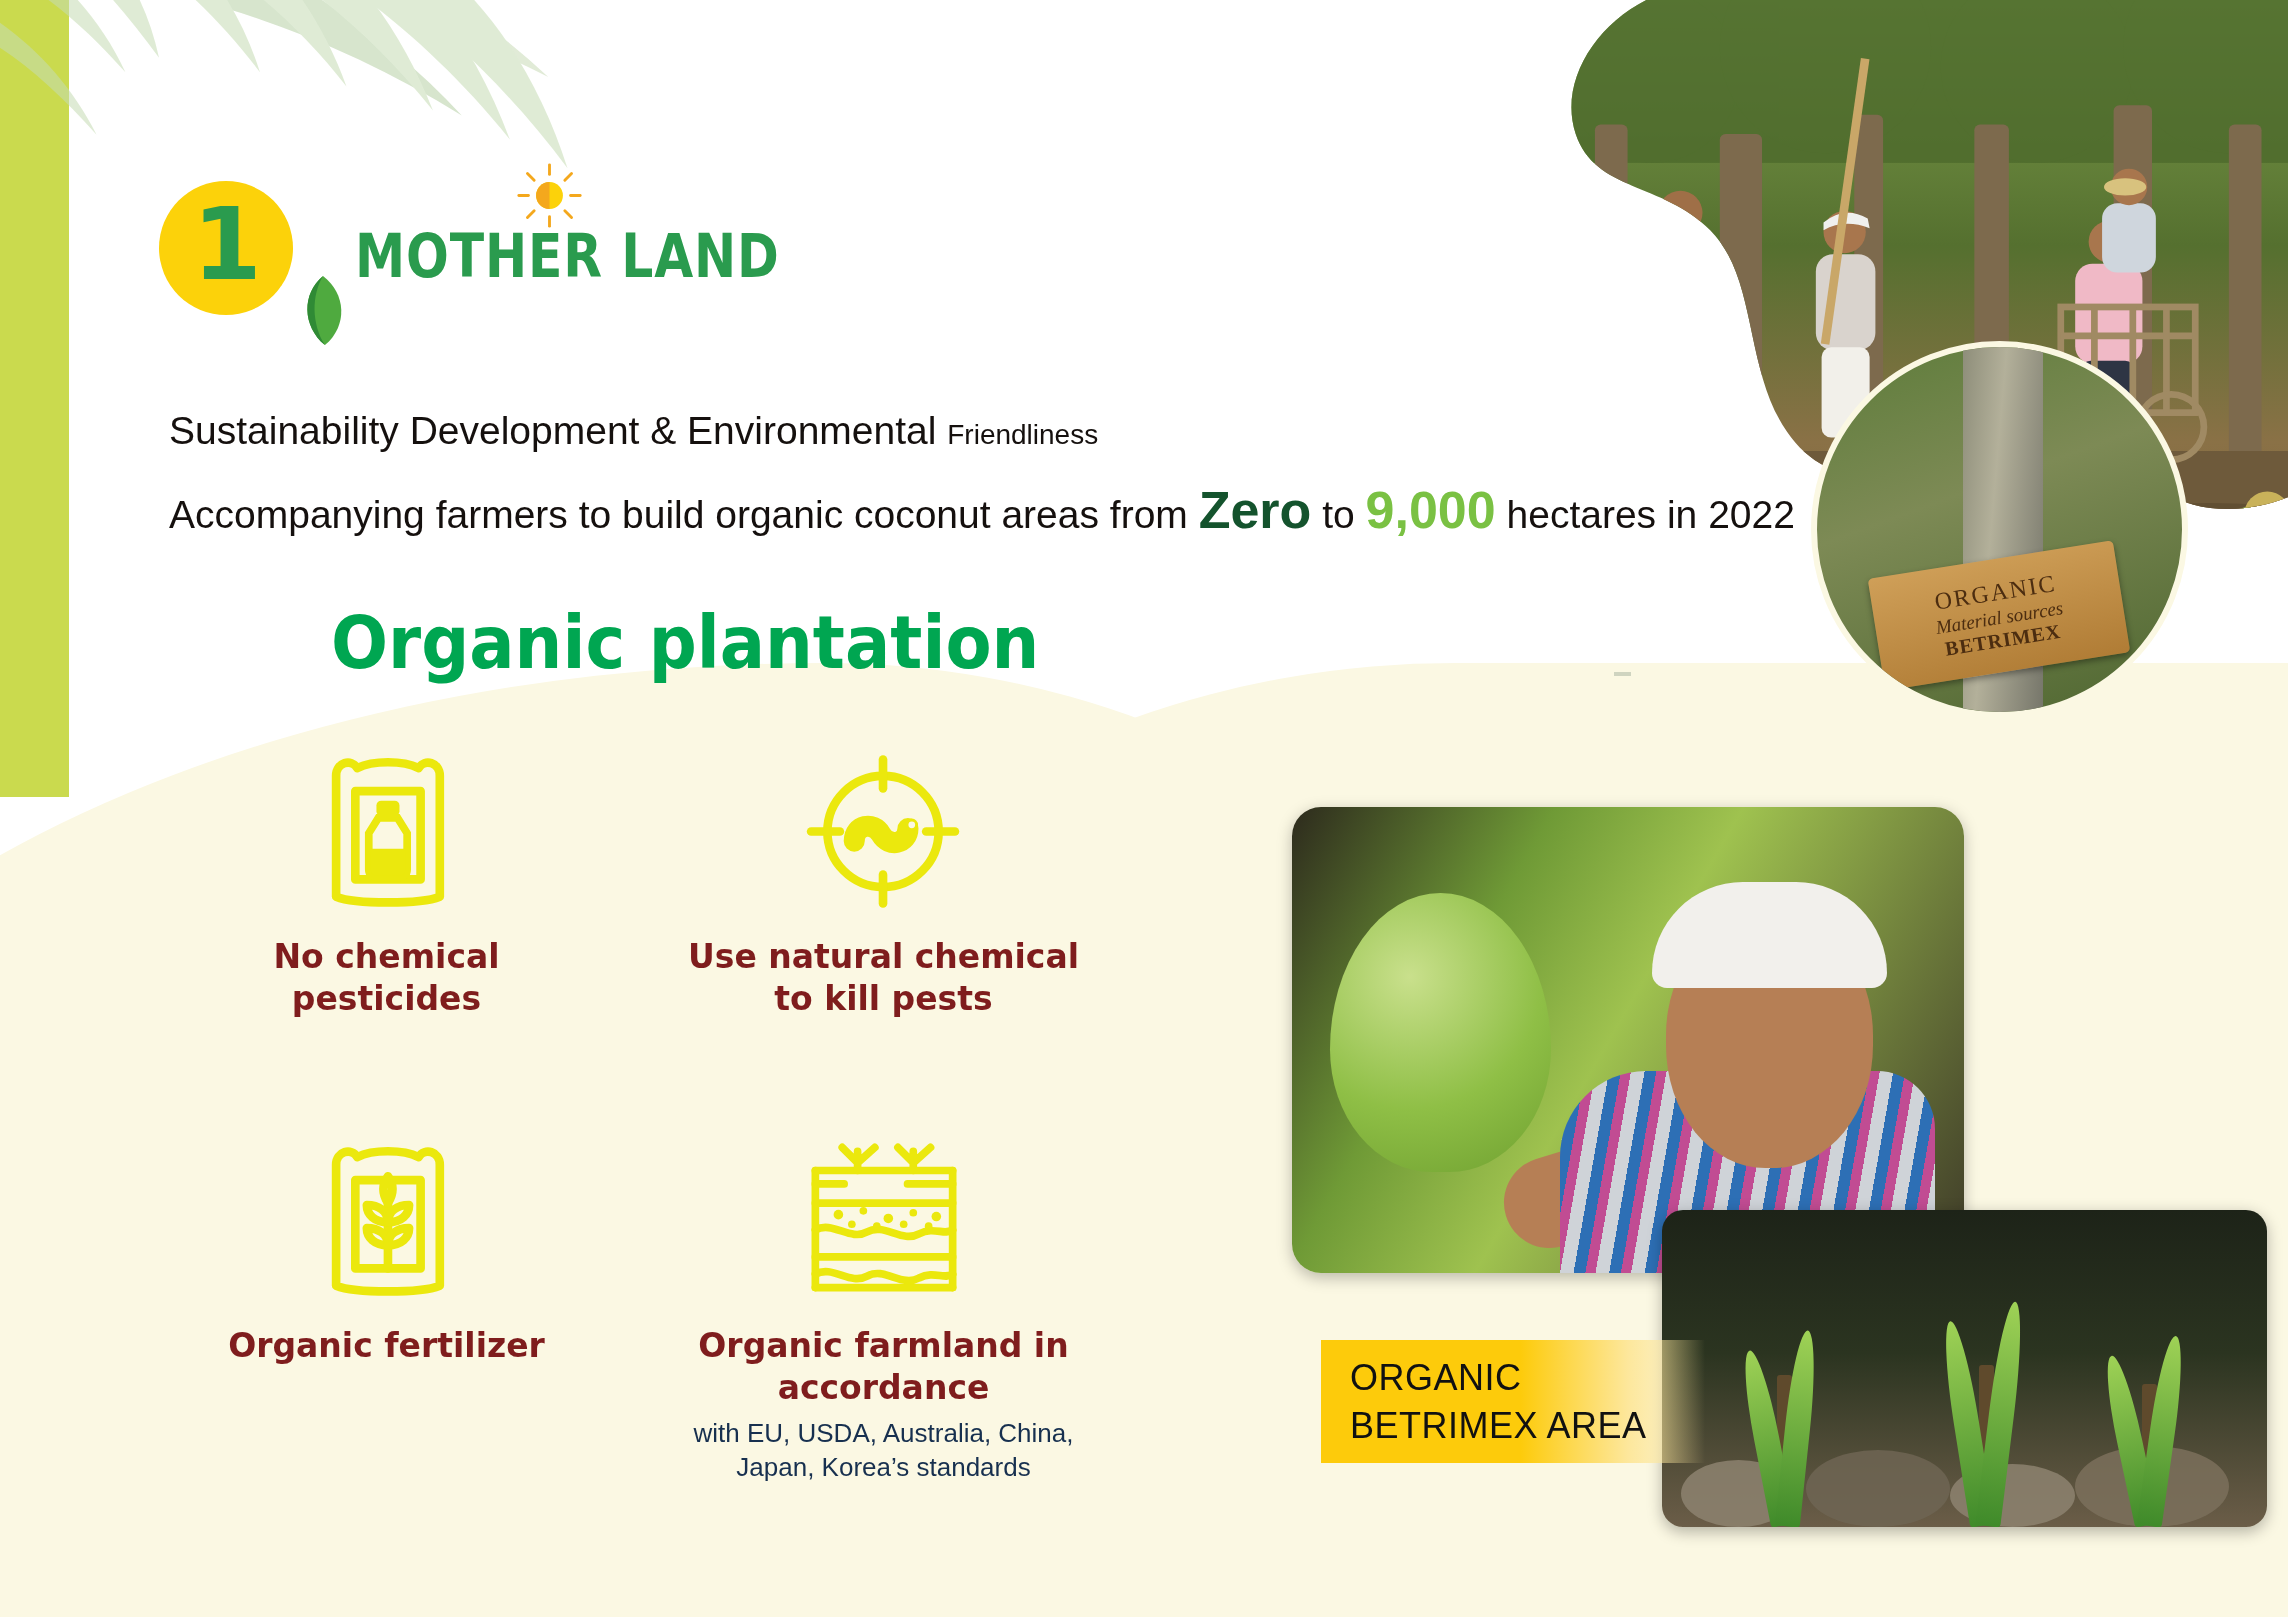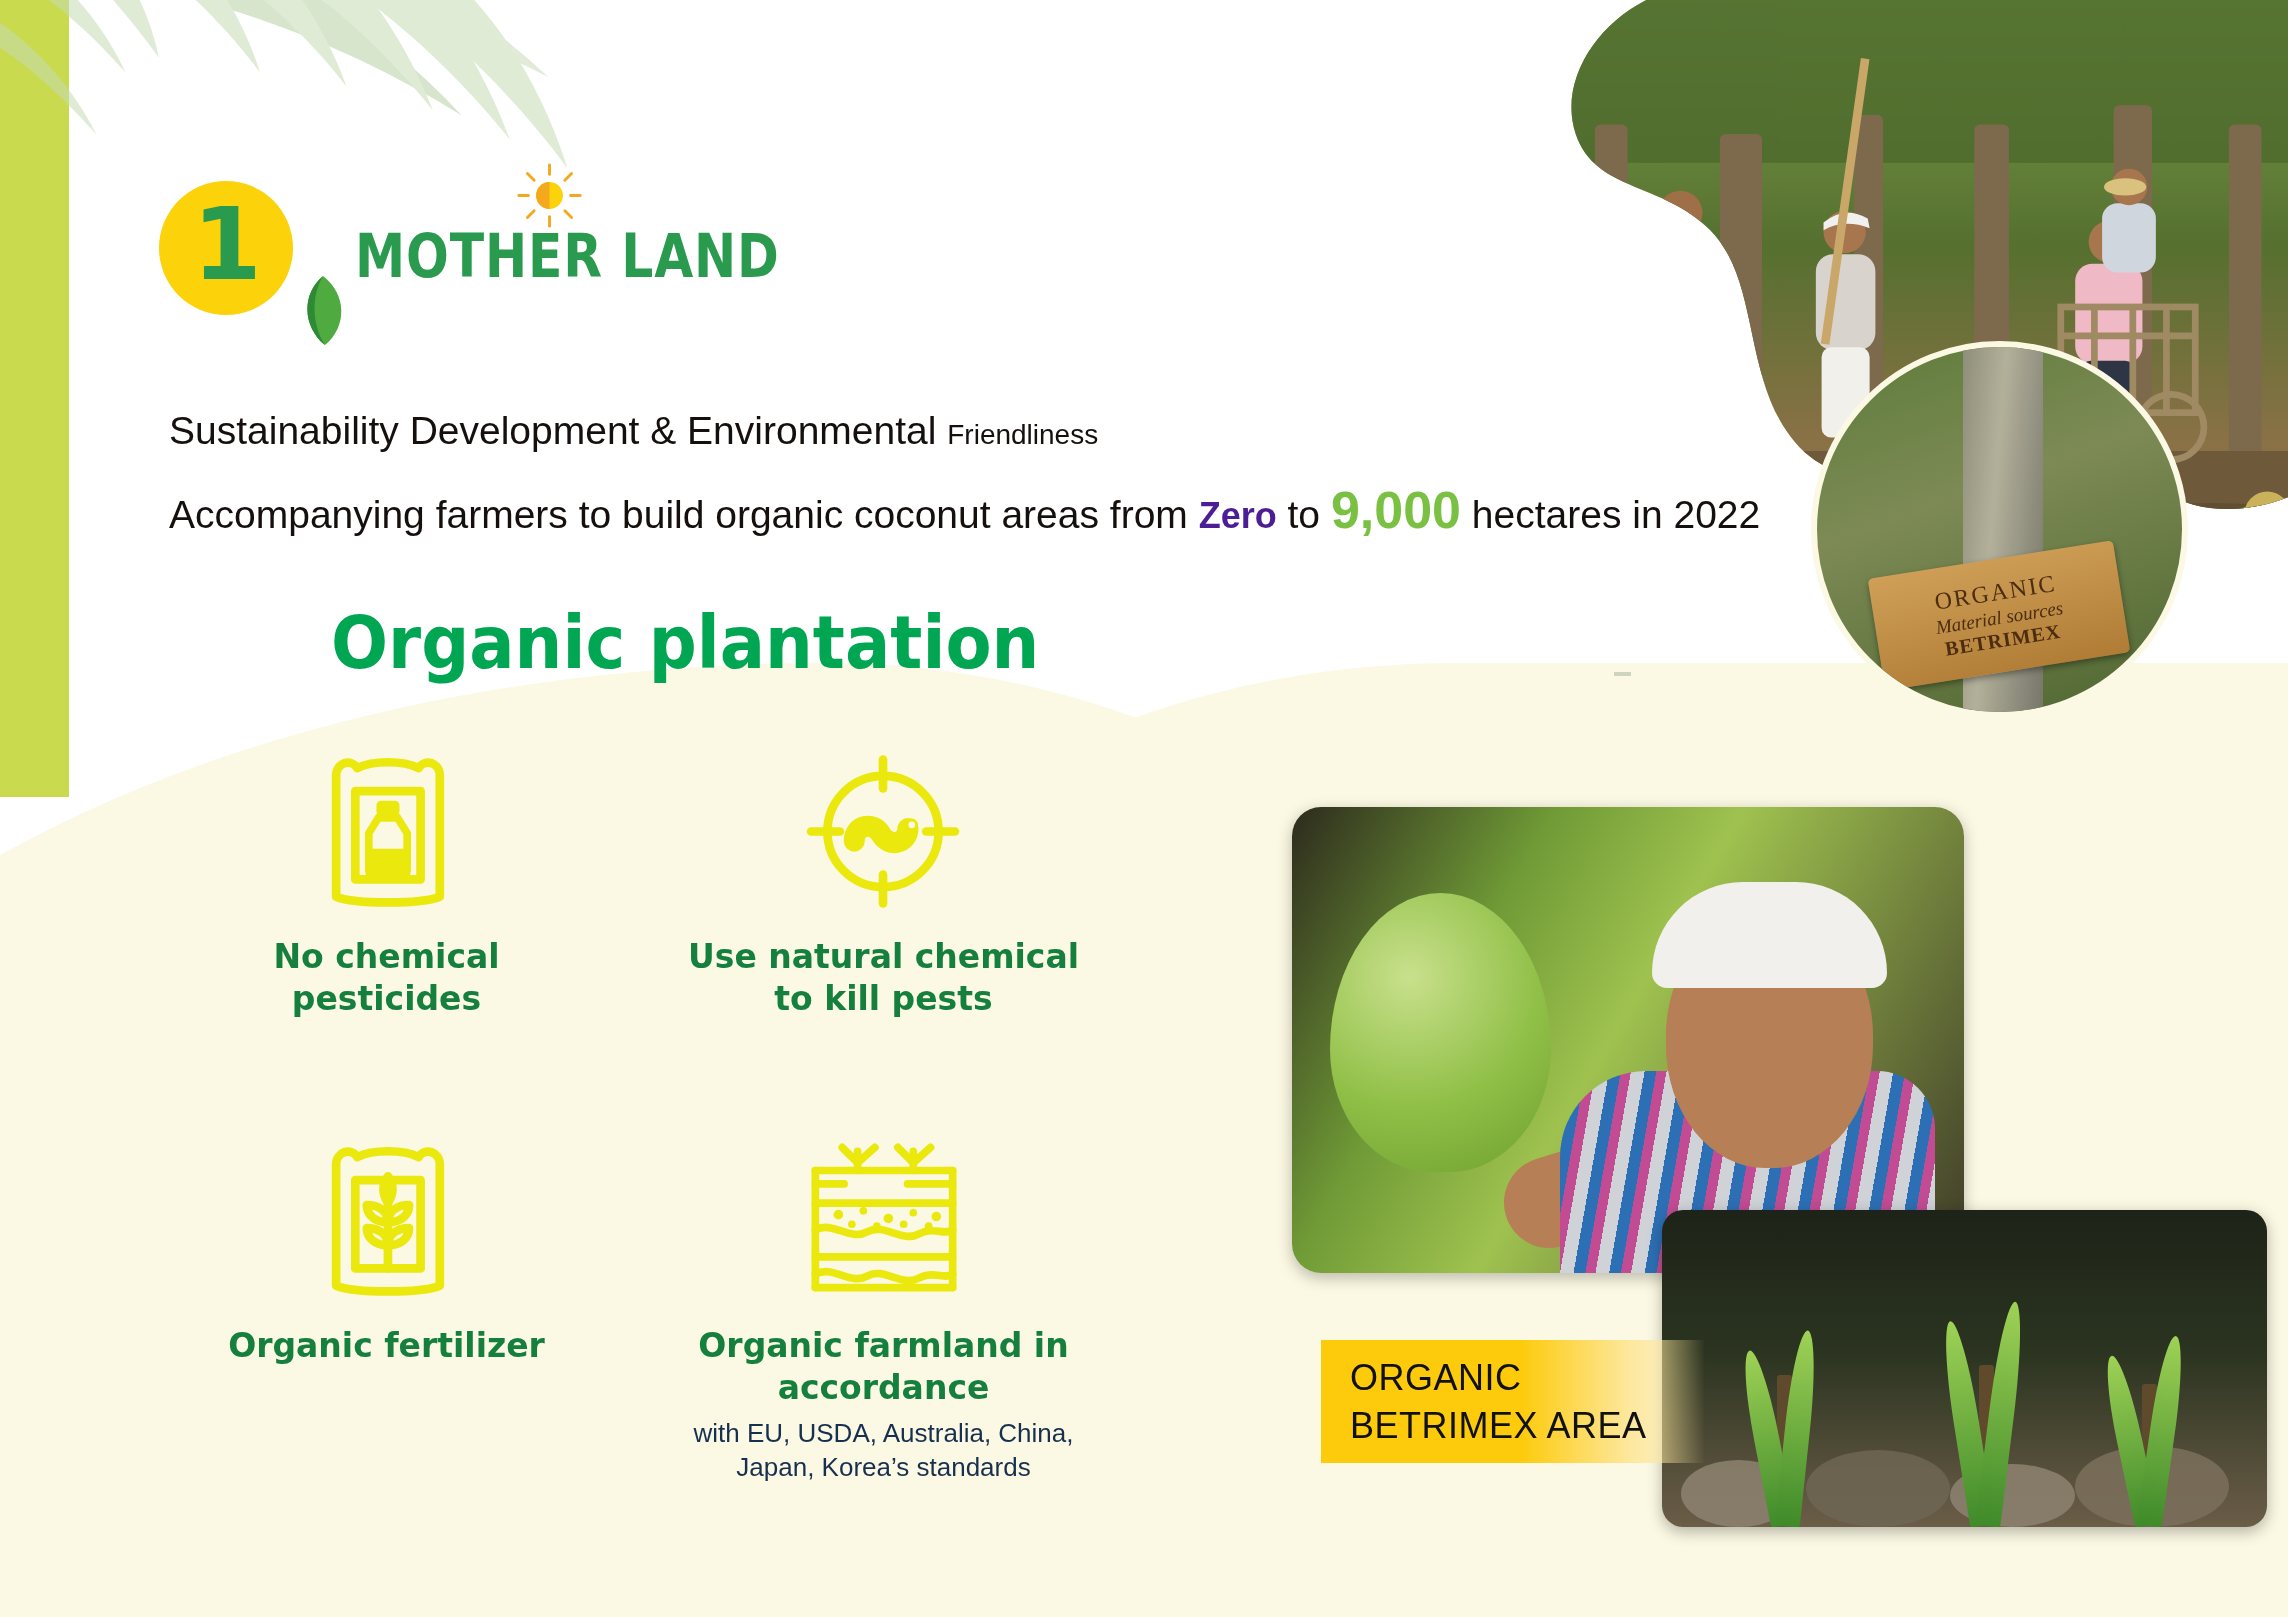--- a/index.html
+++ b/index.html
@@ -50,37 +50,37 @@
     transform:scaleX(.84);transform-origin:left center;
   }
 
   
   .lead{
     position:absolute;left:169px;top:403px;width:1691px;
     font-family:"Liberation Sans", sans-serif;
     font-size:39px;color:#15100e;line-height:1.42;
   }
   .lead .small-caps{font-size:28px;}
-  .lead .zero{color:#4c1d95;font-weight:700;font-size:36px;}
+  .lead .zero{color:#14532d;font-weight:700;font-size:52px;}
   .lead .nine{color:#7ac143;font-weight:700;font-size:52px;}
   .lead-line2{margin-top:15.4px;white-space:nowrap;}
 
   .section-title{
     position:absolute;left:331px;top:600px;
     font-family:"DejaVu Sans", sans-serif;
     font-weight:700;font-size:73px;color:#00a651;
     transform:scaleX(.92);transform-origin:left center;
   }
 
   
   .feat{position:absolute;text-align:center;}
   .feat .icon-wrap{display:flex;justify-content:center;align-items:flex-end;height:173px;}
   .feat .f-label{
     font-family:"DejaVu Sans", sans-serif;
-    font-weight:700;font-size:33px;color:#15803d;line-height:1.28;
+    font-weight:700;font-size:33px;color:#7f1d1d;line-height:1.28;
     margin-top:23px;
   }
   .feat .f-sub{
     font-family:"Liberation Sans", sans-serif;
     font-size:26px;color:#17304f;line-height:1.3;margin-top:7.7px;
   }
   .feat-1{left:175px;top:740px;width:423px;}
   .feat-2{left:672px;top:740px;width:423px;}
   .feat-3{left:175px;top:1129px;width:423px;}
   .feat-4{left:672px;top:1129px;width:423px;}

